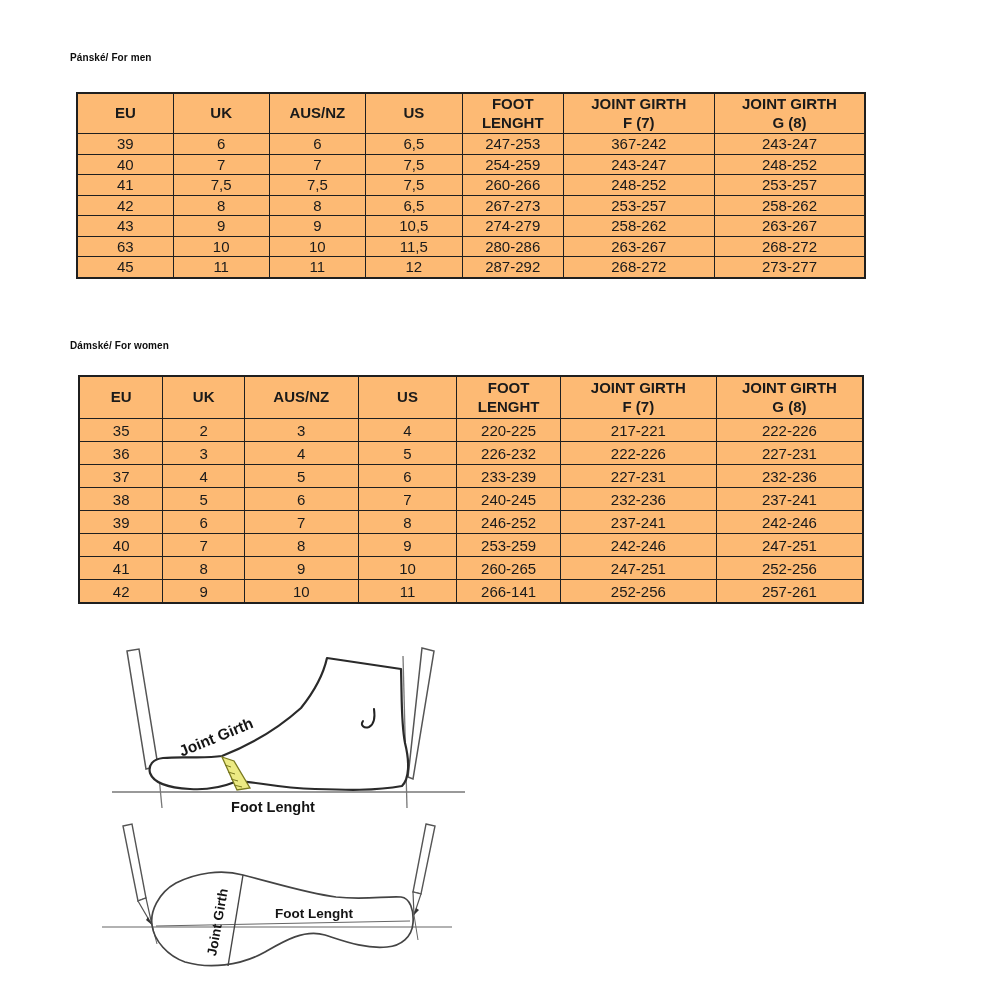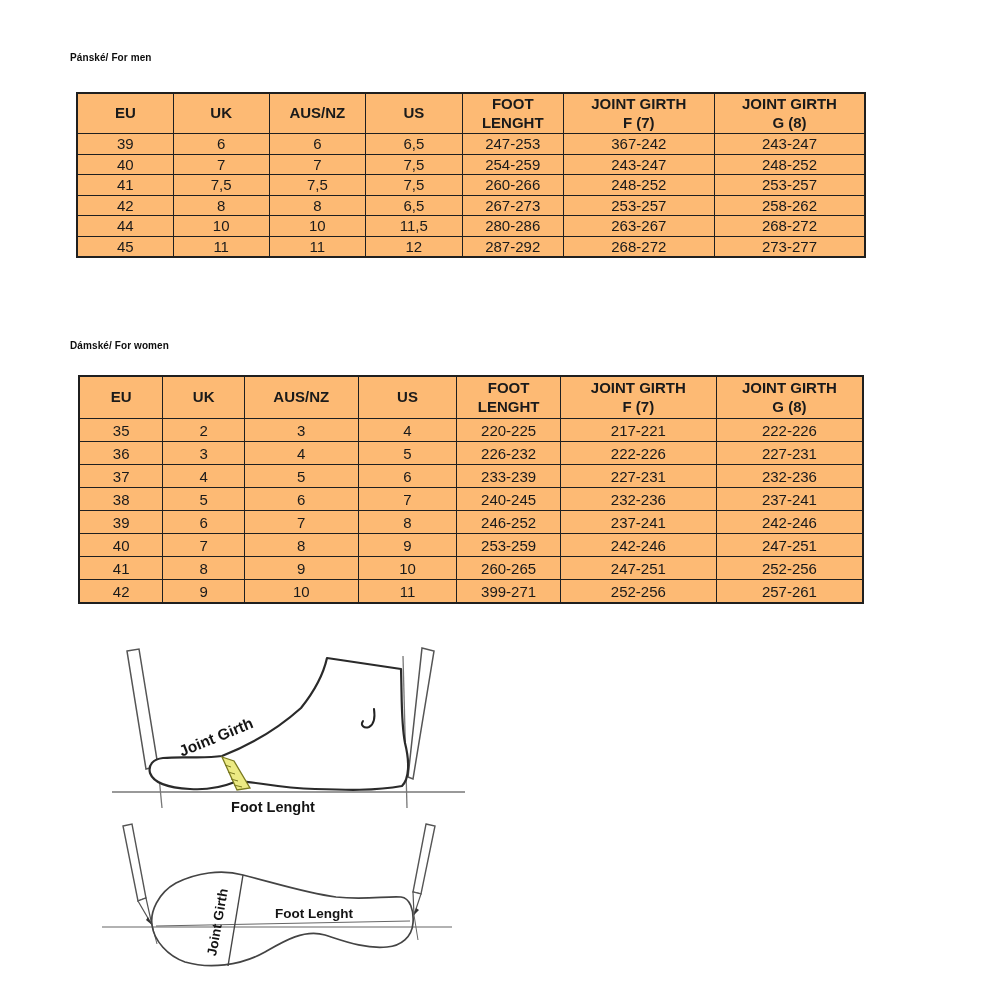--- a/index.html
+++ b/index.html
@@ -104,21 +104,30 @@
         <tr>
           <td>42</td>
           <td>8</td>
           <td>8</td>
           <td>6,5</td>
           <td>267-273</td>
           <td>253-257</td>
           <td>258-262</td>
         </tr>
         <tr>
-          <td>44</td>
+          <td>43</td>
+          <td>9</td>
+          <td>9</td>
+          <td>10,5</td>
+          <td>274-279</td>
+          <td>258-262</td>
+          <td>263-267</td>
+        </tr>
+        <tr>
+          <td>63</td>
           <td>10</td>
           <td>10</td>
           <td>11,5</td>
           <td>280-286</td>
           <td>263-267</td>
           <td>268-272</td>
         </tr>
         <tr>
           <td>45</td>
           <td>11</td>
@@ -219,21 +228,21 @@
           <td>10</td>
           <td>260-265</td>
           <td>247-251</td>
           <td>252-256</td>
         </tr>
         <tr>
           <td>42</td>
           <td>9</td>
           <td>10</td>
           <td>11</td>
-          <td>399-271</td>
+          <td>266-141</td>
           <td>252-256</td>
           <td>257-261</td>
         </tr>
       </tbody>
   </table>
 
   <svg class="diagram" id="side-view-diagram" width="380" height="182" viewBox="0 0 380 182">
 
     <line x1="17" y1="154" x2="370" y2="154" stroke="#777" stroke-width="1.3"></line>
 

